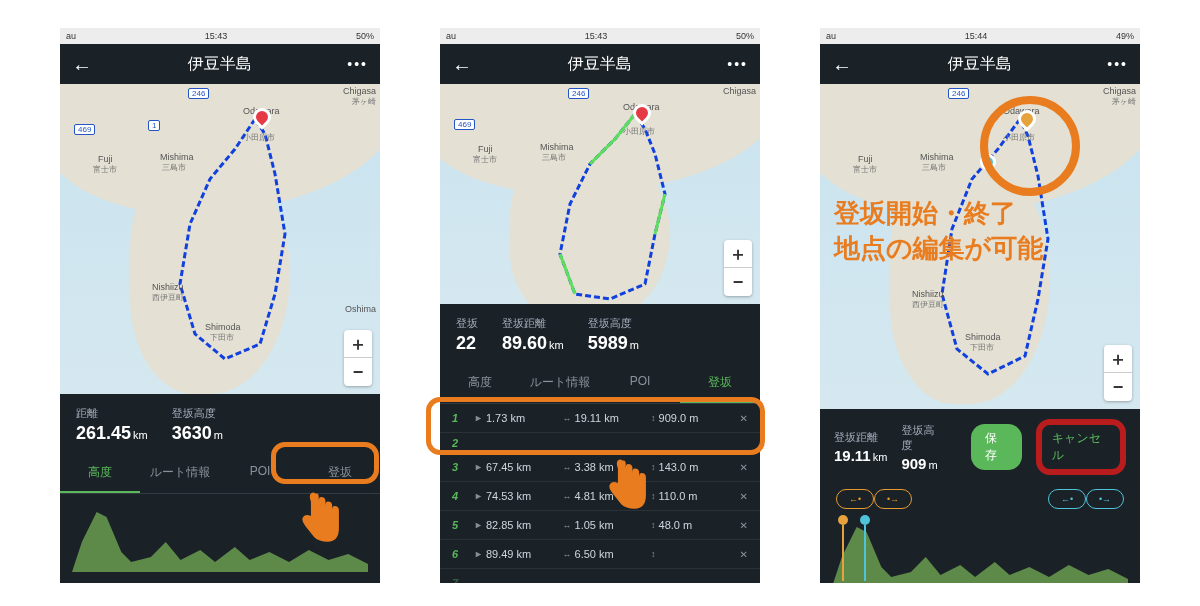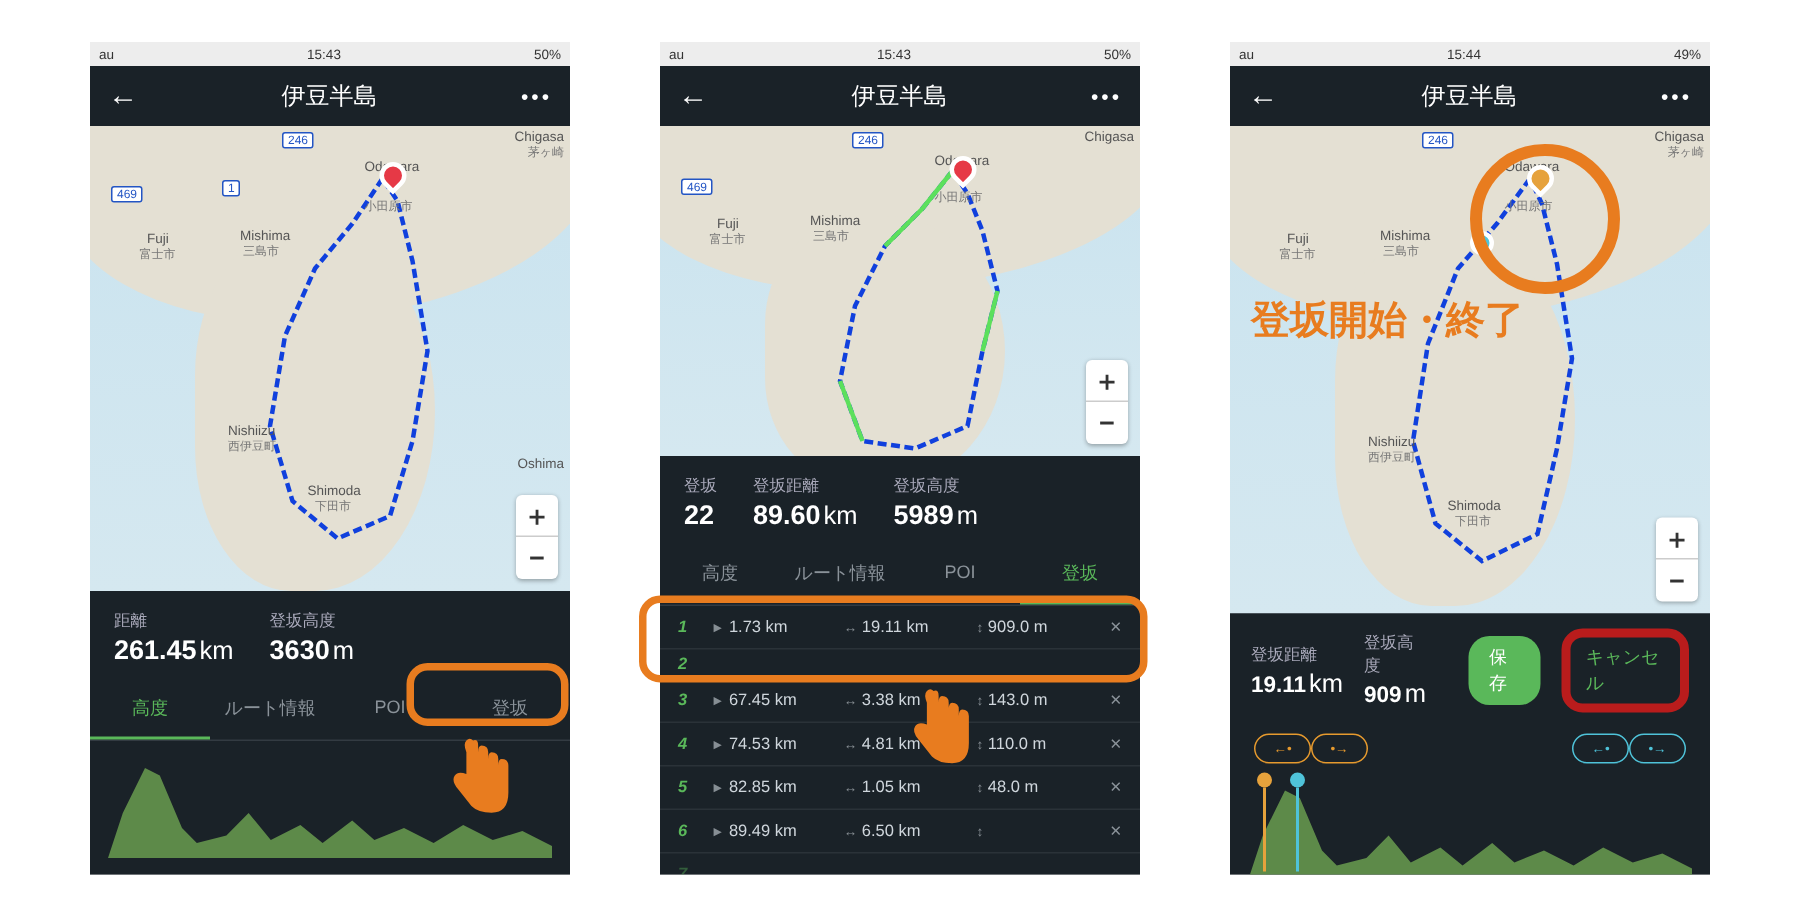--- a/index.html
+++ b/index.html
@@ -100,21 +100,21 @@
   right: 0;
   bottom: 0;
 }
 .stats {
   display: flex;
   gap: 24px;
   padding: 12px 16px 10px;
 }
 .stat-block .lbl { font-size: 11px; color: #aab; margin-bottom: 2px; }
 .stat-block .val { font-size: 18px; font-weight: 600; }
-.stat-block .un { font-size: 17px; font-weight: 400; margin-left: 2px; }
+.stat-block .un { font-size: 11px; font-weight: 400; margin-left: 2px; }
 .tabs {
   display: flex;
   border-bottom: 1px solid #333b42;
 }
 .tab {
   flex: 1;
   text-align: center;
   padding: 10px 0;
   font-size: 12px;
   color: #8a9299;
@@ -531,13 +531,14 @@
 <div class="annotation-box" style="left:426px;top:397px;width:339px;height:58px"></div>
 <div class="hand" style="left:605px;top:455px">
   <svg viewBox="0 0 40 50">
       <path d="M15,5 Q13,3 11,5 Q9,7 11,12 L11,25 Q6,23 4,26 Q2,29 6,34 L14,44 Q18,48 26,48 Q36,48 36,36 L36,20 Q36,16 32,16 Q30,16 30,20 L30,16 Q30,12 26,12 Q24,12 24,16 L24,12 Q24,8 20,8 Q18,8 18,12 L18,8 Q18,4 15,5 Z" fill="#e87c1f"></path>
     </svg>
 </div>
 
 <div class="annotation-circle" style="left:980px;top:96px;width:100px;height:100px"></div>
 <div class="annotation-text" style="left:834px;top:196px">
   <span>登坂開始・終了</span><br>
+  <span>地点の編集が可能</span>
 </div>
 
 </body></html>

